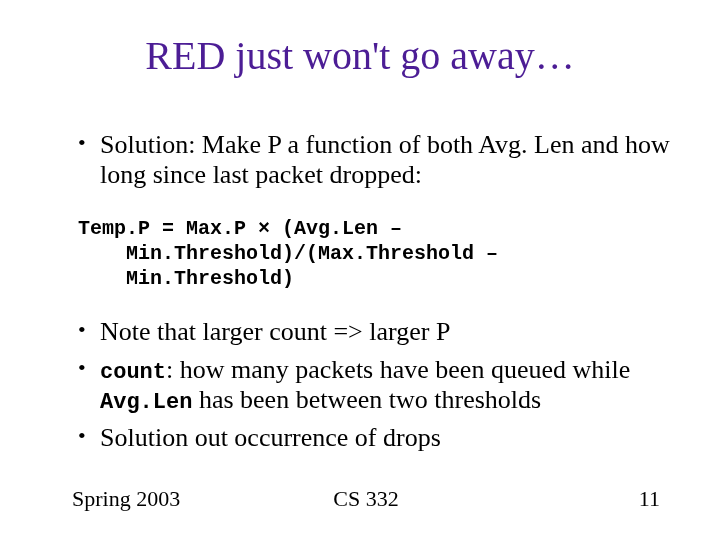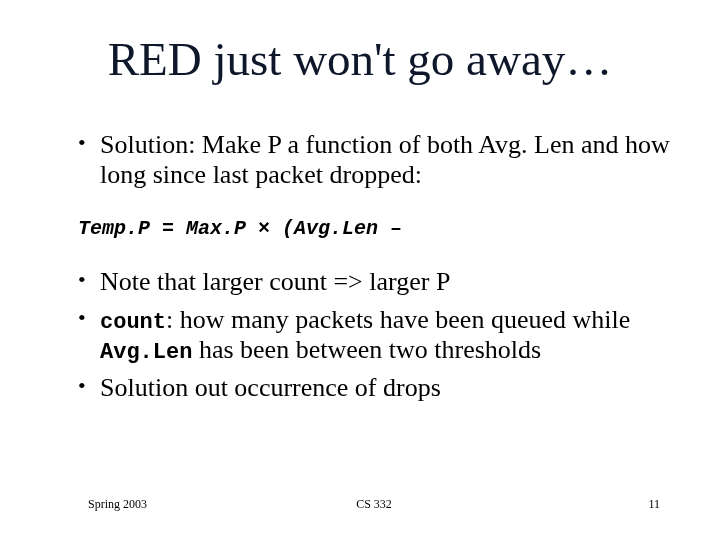--- a/index.html
+++ b/index.html
@@ -17,22 +17,22 @@
     width: 720px;
     height: 540px;
     box-sizing: border-box;
   }
   .title {
     position: absolute;
     top: 32px;
     left: 0;
     width: 100%;
     text-align: center;
-    font-size: 47px;
-    color: #0f172a;
+    font-size: 40px;
+    color: #4c1d95;
     font-weight: normal;
   }
   .body {
     position: absolute;
     top: 130px;
     left: 78px;
     right: 44px;
   }
   ul.top {
     margin: 0;
@@ -53,37 +53,36 @@
     top: 0;
     font-size: 22px;
   }
   .codeblock {
     font-family: "Courier New", Courier, monospace;
     font-size: 20px;
     font-weight: bold;
     line-height: 1.25;
     margin: 26px 0 26px 0;
     white-space: pre-wrap;
-    font-style: italic;
   }
   .codeblock .indent {
     padding-left: 48px;
     display: block;
   }
   .code-inline {
     font-family: "Courier New", Courier, monospace;
     font-weight: bold;
     font-size: 22px;
   }
   .footer {
     position: absolute;
     bottom: 28px;
-    left: 88px;
+    left: 72px;
     right: 60px;
-    font-size: 12px;
+    font-size: 22px;
     display: flex;
     justify-content: space-between;
     align-items: center;
   }
   .footer .center {
     position: absolute;
     left: 0;
     right: 0;
     text-align: center;
   }
@@ -99,21 +98,21 @@
 
   <div class="title">RED just won't go away…</div>
 
   <div class="body">
 
     <ul class="top">
       <li>Solution: Make P a function of both Avg. Len and how long since last packet dropped:</li>
     </ul>
 
     <div class="codeblock"><span>Temp.P = Max.P × (Avg.Len –</span>
-</div>
+<span class="indent">Min.Threshold)/(Max.Threshold – Min.Threshold)</span></div>
 
     <ul class="top">
       <li>Note that larger count =&gt; larger P</li>
       <li><span class="code-inline">count</span><span>: how many packets have been queued while </span><span class="code-inline">Avg.Len</span><span> has been between two thresholds</span></li>
       <li>Solution out occurrence of drops</li>
     </ul>
 
   </div>
 
   <div class="footer">

